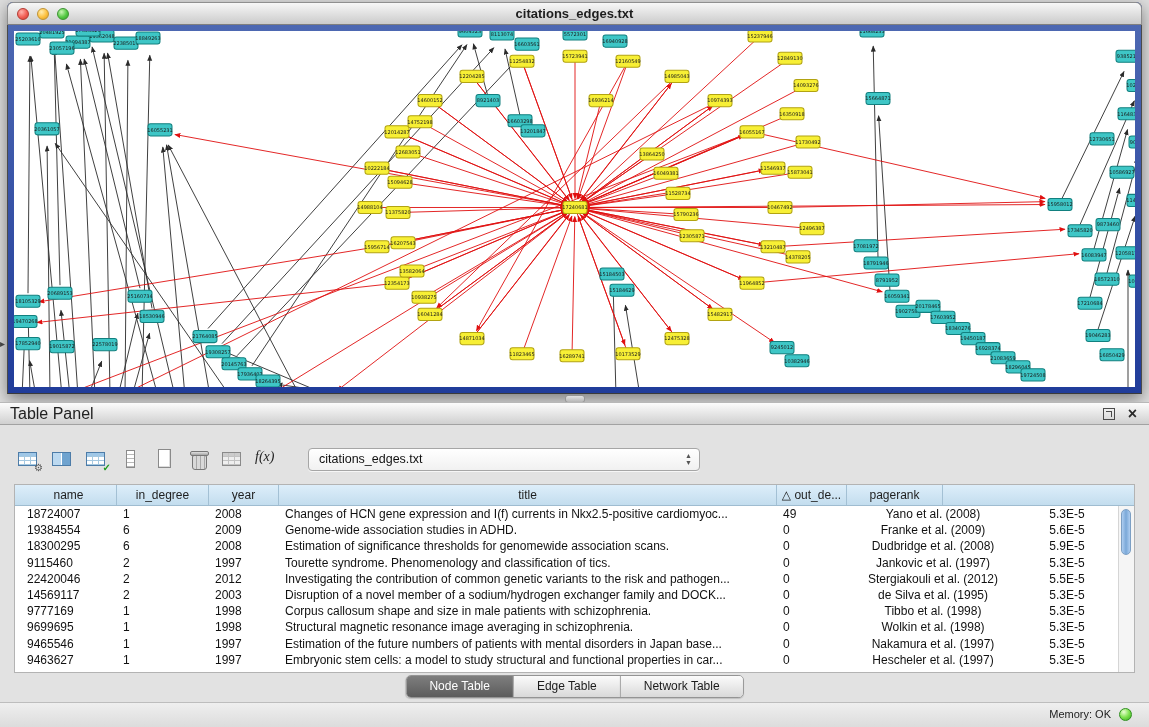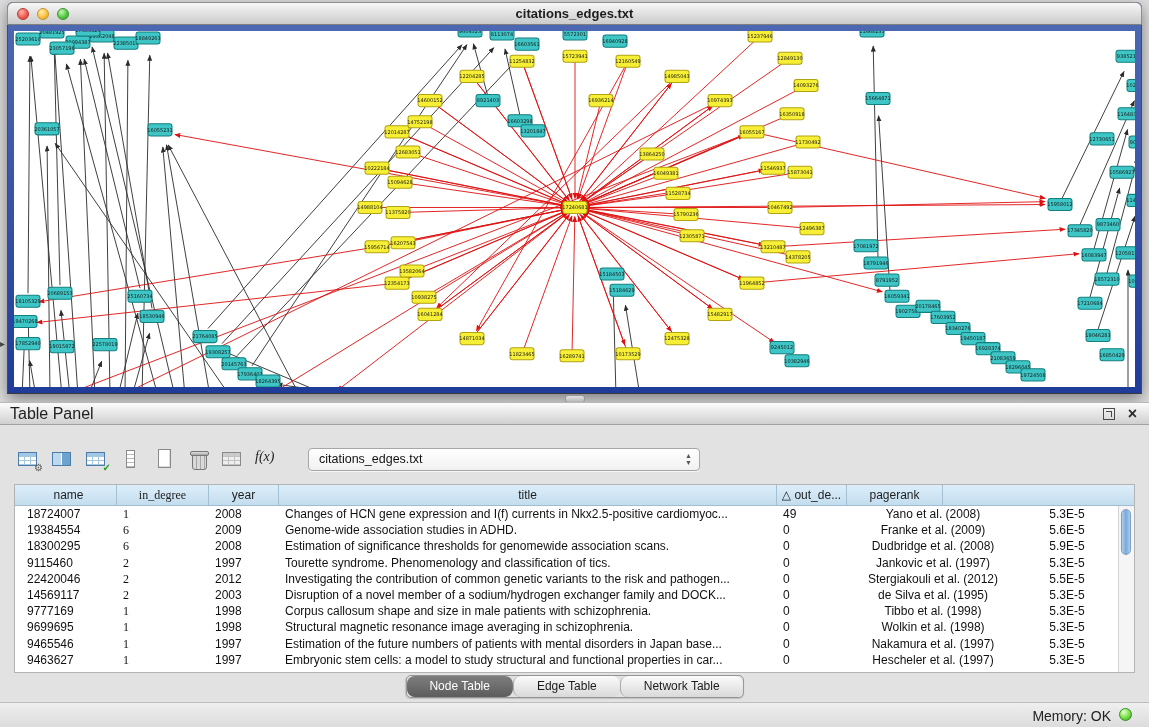--- a/index.html
+++ b/index.html
@@ -106,43 +106,43 @@
 
   
   #tbl{
     position:absolute;left:14px;top:59px;width:1121px;height:189px;
     background:#ffffff;border:1px solid #b3b3b3;box-sizing:border-box;overflow:hidden;
   }
   .thead{display:flex;height:21px;background:linear-gradient(#ddeefa,#c3ddee);border-bottom:1px solid #9fbcd0;box-sizing:border-box;}
   .hcell{font-size:12px;color:#1e1e1e;text-align:center;line-height:20px;border-right:1px solid #a3c0d4;box-sizing:border-box;
          overflow:hidden;white-space:nowrap;cursor:pointer;}
   .hfill{flex:1;border-right:none;}
-  .c0{width:96px;margin-left:6px;} .c1{width:92px;font-family:Liberation Serif, serif;} .c2{width:70px;} .c3{width:498px;} .c4{width:70px;} .c5{width:172px;} .c6{width:96px;}
+  .c0{width:96px;margin-left:6px;} .c1{width:92px;} .c2{width:70px;} .c3{width:498px;} .c4{width:70px;} .c5{width:172px;} .c6{width:96px;}
   .trow{display:flex;height:16.2px;cursor:default;}
   .tcell{font-size:12px;color:#111;line-height:16px;padding-left:6px;box-sizing:border-box;overflow:hidden;white-space:nowrap;}
   .tcell.c5,.tcell.c6{text-align:center;padding-left:0;}
   .vsb{position:absolute;right:0;top:21px;bottom:0;width:15px;background:#f5f5f5;border-left:1px solid #d5d5d5;}
   .vsb-thumb{position:absolute;left:2px;top:3px;width:10px;height:46px;border-radius:5px;
     background:linear-gradient(to right,#b9d4f2,#7fa8d8 50%,#b9d4f2);background:linear-gradient(to right,#aecdf0,#7aa8d8 50%,#aecdf0);
     border:1px solid #7c9fc4;box-sizing:border-box;cursor:pointer;}
 
   
   #tbl-tabs{
     position:absolute;left:50%;top:250px;transform:translateX(-50%);
     display:flex;height:21px;border:1px solid #949494;border-radius:5px;overflow:hidden;
     box-shadow:0 1px 1px rgba(0,0,0,.15);
   }
   .seg{padding:0 23px;line-height:20px;font-size:12px;color:#1c1c1c;
-    background:linear-gradient(#fbfbfb,#d9d9d9);border-left:1px solid #a6a6a6;cursor:pointer;white-space:nowrap;border-radius:8px;}
+    background:linear-gradient(#fbfbfb,#d9d9d9);border-left:1px solid #a6a6a6;cursor:pointer;white-space:nowrap;}
   .seg:first-child{border-left:none;}
   .seg.sel{background:linear-gradient(#7e7e7e,#5c5c5c);color:#ffffff;}
 
   
   #status-bar{position:absolute;left:0;right:0;bottom:0;height:24px;border-top:1px solid #bdbdbd;background:linear-gradient(#efefef,#dcdcdc);}
-  .mem-label{position:absolute;right:38px;top:5px;font-size:14px;color:#222;}
+  .mem-label{position:absolute;right:38px;top:5px;font-size:11px;color:#222;}
   .mem-orb{position:absolute;right:17px;top:5px;width:13px;height:13px;border-radius:50%;
     background:radial-gradient(circle at 35% 28%, #eaffd2, #7ee24e 50%, #35a81f);border:1px solid #2e8f1e;box-sizing:border-box;cursor:pointer;}
 </style>
 </head>
 <body>
 
 <div id="net-window">
   <div class="titlebar">
     <div class="lights">
       <div class="light red"></div>

